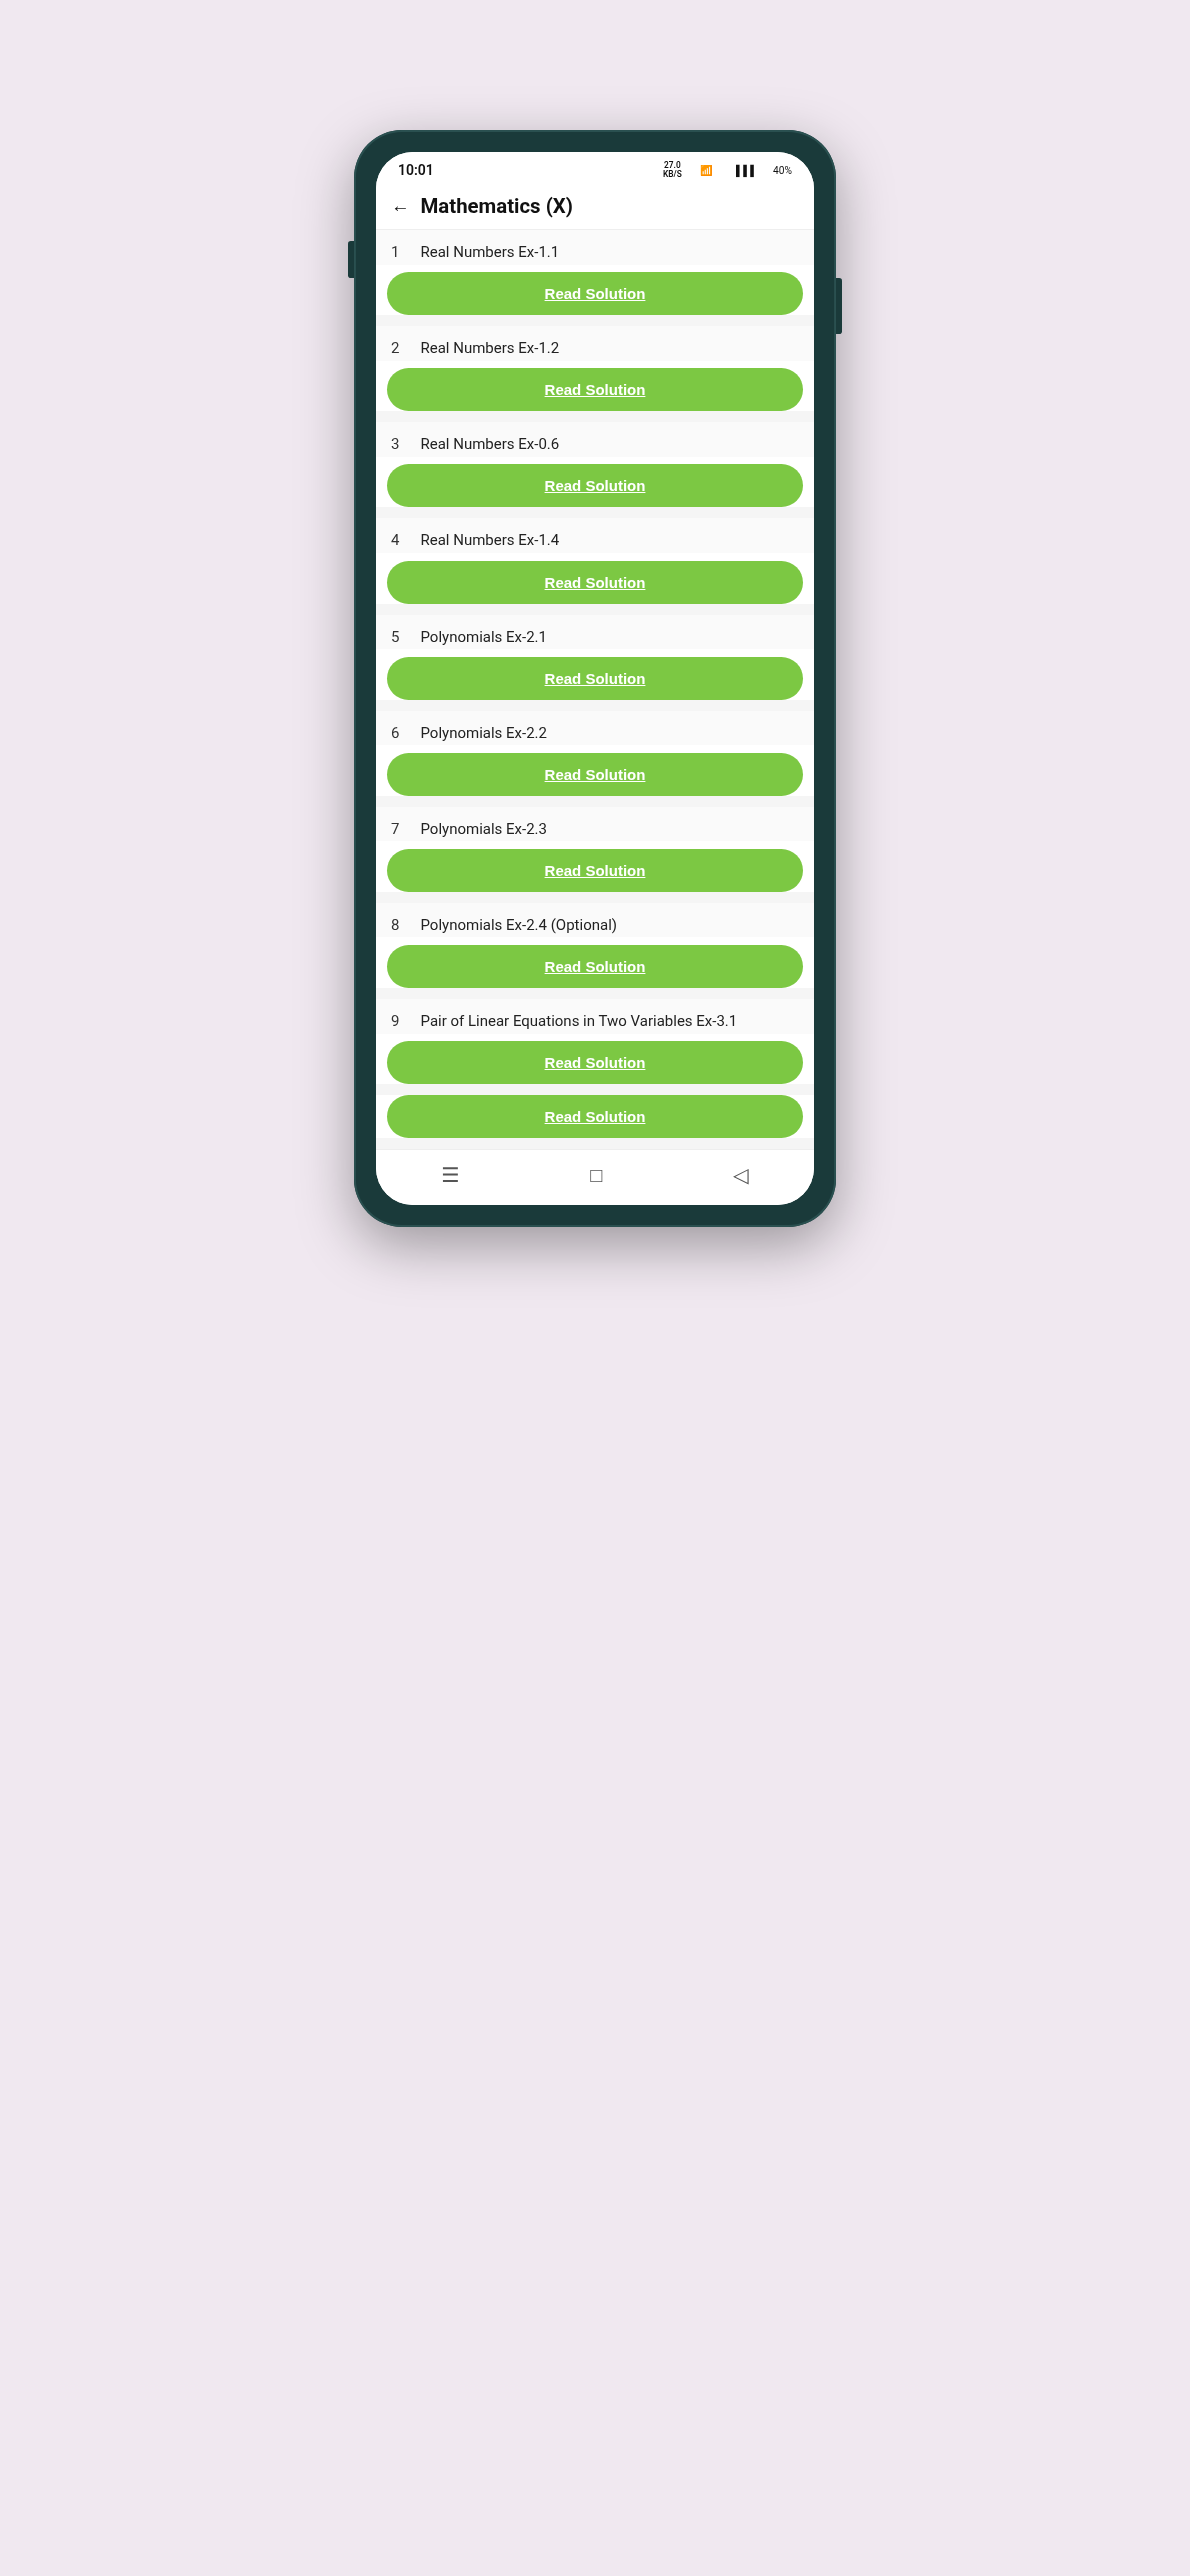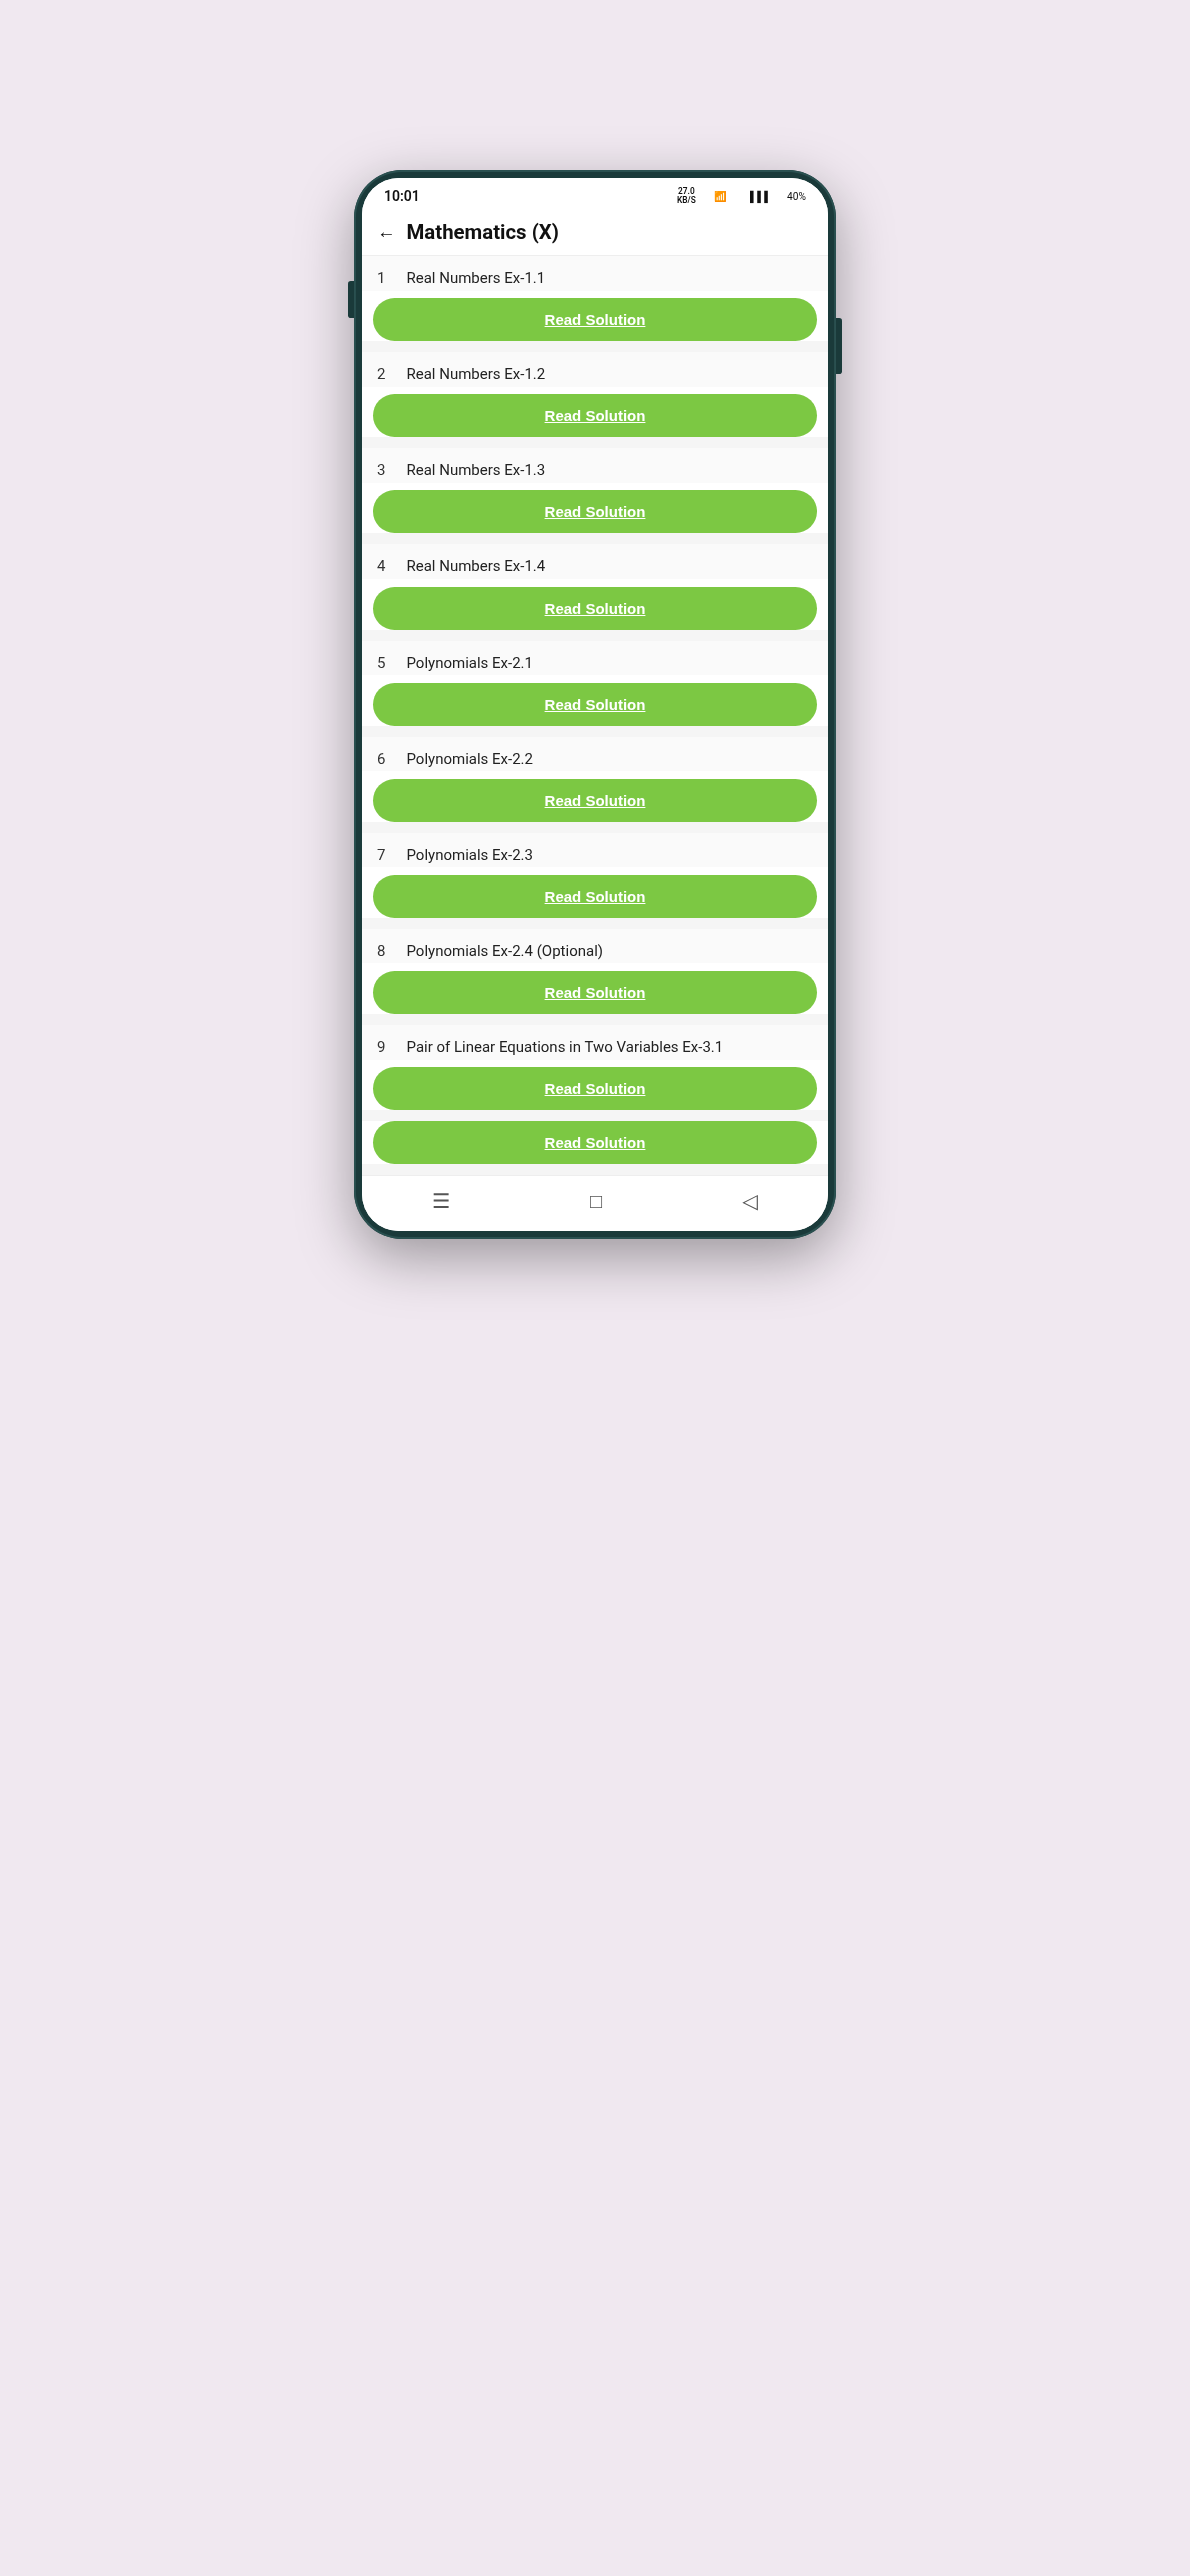--- a/index.html
+++ b/index.html
@@ -22,24 +22,23 @@
       line-height: 1.2;
       margin-bottom: 46px;
       max-width: 482px;
     }
 
     
     .phone-shell {
       width: 482px;
       background: #1a3a3a;
       border-radius: 48px;
-      padding: 8px;
+      padding: 22px;
       box-shadow: 0 18.5px 56px rgba(0,0,0,0.35), inset 0 0 0 1.9px #2a5050;
       position: relative;
-      margin-top: 40px;
     }
 
     
     .phone-shell::before {
       content: '';
       position: absolute;
       left: -5.6px;
       top: 111px;
       width: 5.6px;
       height: 37px;
@@ -229,21 +228,21 @@
         <div class="list-item">
           <div class="list-item-header">
             <span class="item-number">2</span>
             <span class="item-title">Real Numbers Ex-1.2</span>
           </div>
           <button class="read-solution-btn">Read Solution</button>
         </div>
         <div class="list-item">
           <div class="list-item-header">
             <span class="item-number">3</span>
-            <span class="item-title">Real Numbers Ex-1.3</span>
+            <span class="item-title">Real Numbers Ex-0.6</span>
           </div>
           <button class="read-solution-btn">Read Solution</button>
         </div>
         <div class="list-item">
           <div class="list-item-header">
             <span class="item-number">4</span>
             <span class="item-title">Real Numbers Ex-1.4</span>
           </div>
           <button class="read-solution-btn">Read Solution</button>
         </div>

